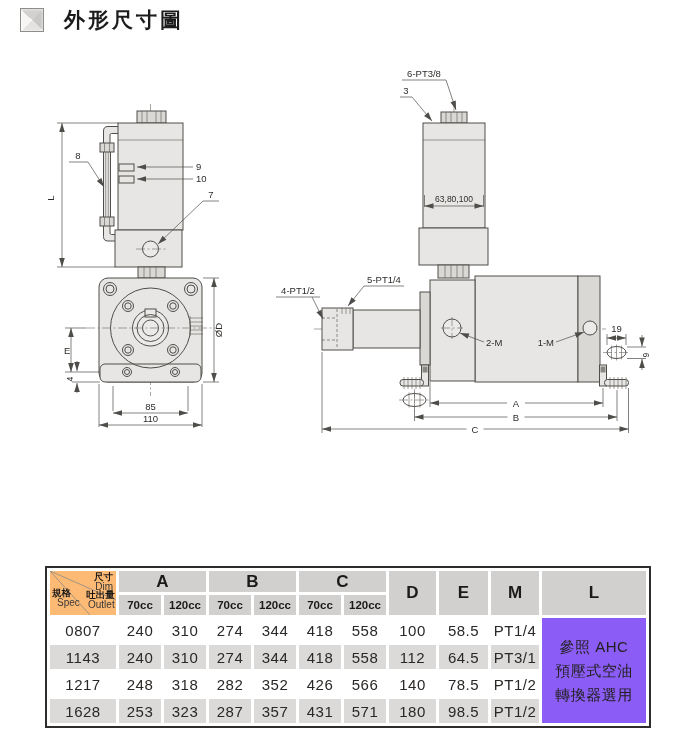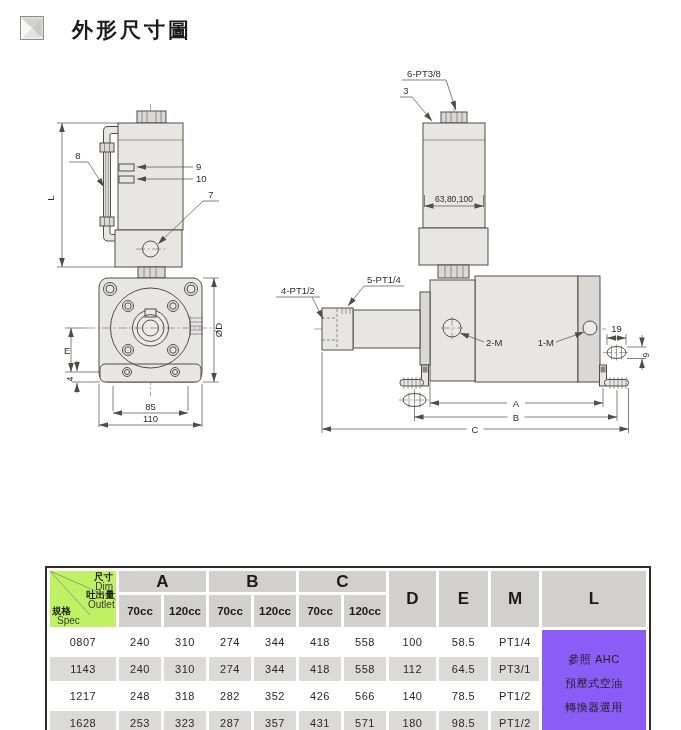--- a/index.html
+++ b/index.html
@@ -1,19 +1,19 @@
 <!DOCTYPE html>
 <html><head>
 <meta charset="utf-8">
 <style>
   html,body{margin:0;padding:0;background:#fff;}
   #page{position:relative;width:681px;height:730px;background:#fff;overflow:hidden;
         font-family:"Liberation Sans",sans-serif;}
   
-  #titlebar{position:absolute;left:20px;top:16px;display:flex;gap:28px;}
+  #titlebar{position:absolute;left:20px;top:6px;display:flex;align-items:center;gap:20px;}
   #title-icon{width:22px;height:22px;border:1px solid #8d8d8b;
       background:conic-gradient(from 45deg at 50% 50%, #c9c8c6 0 25%, #e3e2e0 0 50%, #f7f6f4 0 75%, #d2d1cf 0);
       box-shadow:inset 0 0 3px #ffffff;}
   #title-text{font-size:21px;font-weight:700;color:#1c1c1c;letter-spacing:3px;}
   
   svg text{font-family:"Liberation Sans",sans-serif;}
   .f  {fill:#e7e6e4;stroke:#504e4b;stroke-width:1;}
   .f2 {fill:#d9d8d5;stroke:#504e4b;stroke-width:1;}
   .f3 {fill:#eceae8;stroke:#504e4b;stroke-width:1;}
   .nf {fill:none;stroke:#504e4b;stroke-width:1;}
@@ -28,26 +28,26 @@
   
   #spec-table-wrap{position:absolute;left:45px;top:566px;border:2px solid #2f2d2b;background:#fff;}
   table{border-collapse:separate;border-spacing:3px;table-layout:fixed;}
   td{text-align:center;vertical-align:middle;color:#2a2826;padding:0;}
   td.h {background:#d2d0ce;font-weight:700;color:#1b1a19;}
   td.big{font-size:17px;}
   td.cc {font-size:11.5px;}
   td.g {background:#dcdad8;}
   td.w {background:#ffffff;}
   tr.hr1 td{height:21px;}
-  tr.hr2 td{height:32px;}
-  tr.dr  td{height:24px;font-size:11px;letter-spacing:.5px;}
+  tr.hr2 td{height:20px;}
+  tr.dr  td{height:24px;font-size:15px;letter-spacing:.5px;}
   td.lnote{background:#8b5cf6;font-size:13px;color:#222120;letter-spacing:1px;}
   td.lnote div{line-height:24px;}
   
-  td.diag{background:#bef264;position:relative;padding:4px;}
+  td.diag{background:#fdba74;position:relative;padding:4px;}
   .diag-lbl{position:absolute;display:flex;flex-direction:column;line-height:1.05;}
   .diag-cjk{font-size:9.5px;font-weight:700;color:#1b1a19;}
   .diag-en{font-size:10px;color:#3a3836;}
 </style>
 </head>
 <body>
 
 <div id="page">
 
   <div id="titlebar">
@@ -280,21 +280,21 @@
             <line x1="0" y1="0" x2="66" y2="29" stroke="#8a8a88" stroke-width="0.8"></line>
           </svg>
           <span class="diag-lbl" style="right:3px;top:1px;align-items:flex-end;">
             <span class="diag-cjk">尺寸</span>
             <span class="diag-en">Dim</span>
           </span>
           <span class="diag-lbl" style="left:34px;top:19px;align-items:flex-end;">
             <span class="diag-cjk">吐出量</span>
             <span class="diag-en" style="margin-left:4px;">Outlet</span>
           </span>
-          <span class="diag-lbl" style="left:2px;bottom:1px;align-items:flex-start;">
+          <span class="diag-lbl" style="left:2px;bottom:7px;align-items:flex-start;">
             <span class="diag-cjk">規格</span>
             <span class="diag-en" style="margin-left:5px;">Spec</span>
           </span>
         </td>
         <td class="h big" colspan="2">A</td>
         <td class="h big" colspan="2">B</td>
         <td class="h big" colspan="2">C</td>
         <td class="h big" rowspan="2">D</td>
         <td class="h big" rowspan="2">E</td>
         <td class="h big" rowspan="2">M</td>

